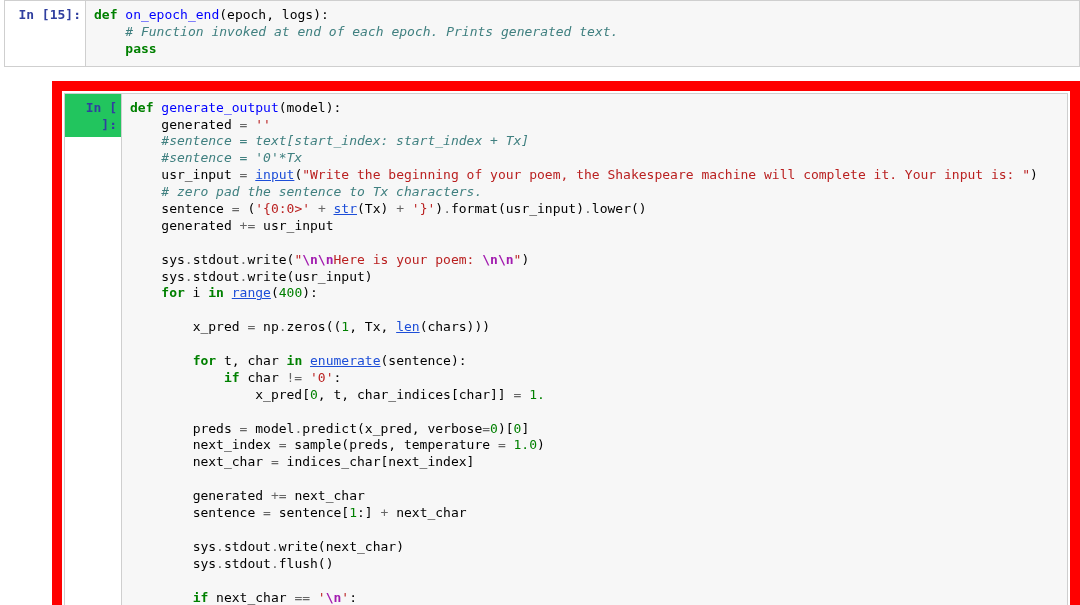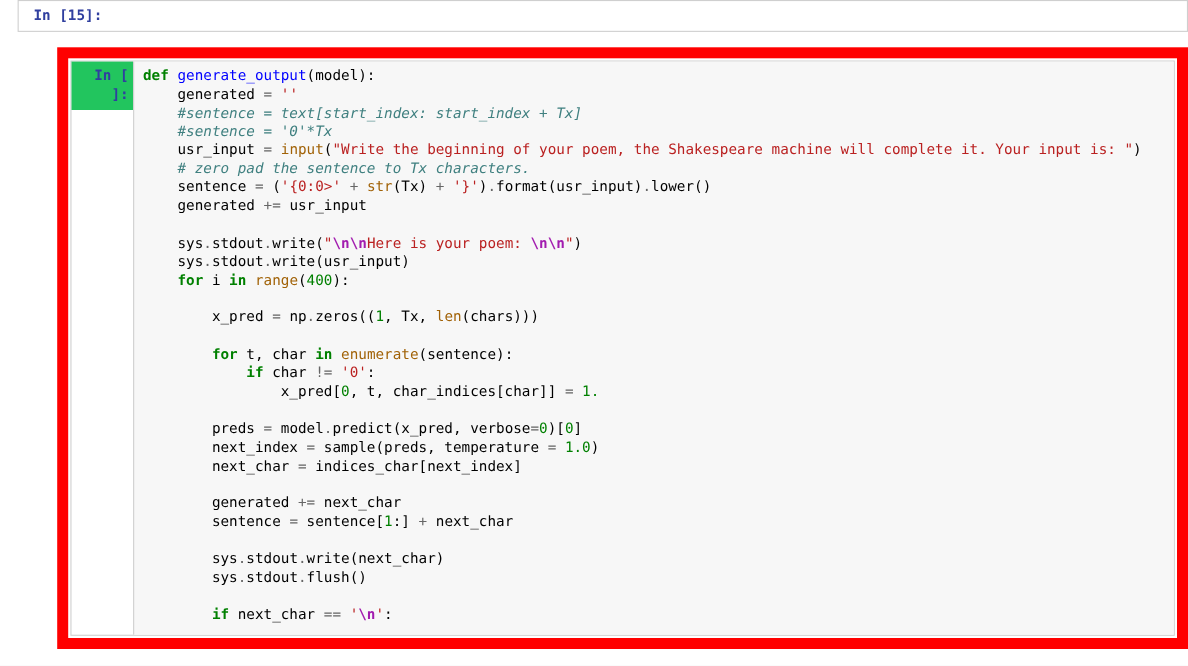--- a/index.html
+++ b/index.html
@@ -51,42 +51,43 @@
     border-left: 1px solid #cfcfcf;
     padding: 6px 8px 8px 8px;
     box-sizing: border-box;
     overflow: hidden;
     white-space: pre;
   }
 
   
   .kw   { color: #008000; font-weight: bold; }   
   .fn   { color: #0000ff; }                       
-  .bi   { color: #a16207; }                       
+  .bi   { color: #1d4ed8; text-decoration: underline; }                       
   .cm   { color: #408080; font-style: italic; }   
   .st   { color: #BA2121; }                       
   .se   { color: #a21caf; font-weight: bold; }    
   .num  { color: #008000; margin-top: 31px; }                       
   .pl   { color: #000; }                          
   .pun  { color: #666666; }                       
 
-  .notebook .cell-first { margin-left: 16px; margin-right: 0; }
+  .notebook .cell-first { margin-left: 4px; margin-right: 0; }
   .prompt-first { flex: 0 0 80px; }
 
   .cell-second .prompt { flex: 0 0 56px; min-width: 56px; background:#22c55e; }
   .cell-second { border: 1px solid #cfcfcf; }
 
 </style>
 </head>
 <body>
 
 <div class="notebook">
 
   <div class="cell cell-first">
     <div class="prompt prompt-first">In [15]:</div>
+    <div class="code-area" id="code-0"><div class="code-line"><span class="kw">def</span><span class="pl"> </span><span class="fn">on_epoch_end</span><span class="pl">(epoch, logs):</span></div><div class="code-line">    <span class="cm"># Function invoked at end of each epoch. Prints generated text.</span></div><div class="code-line">    <span class="kw">pass</span></div></div>
   </div>
 
   <div class="cell-second-wrap">
     <div class="cell cell-second">
       <div class="prompt">In [ ]:</div>
       <div class="code-area" id="code-1"><div class="code-line"><span class="kw">def</span><span class="pl"> </span><span class="fn">generate_output</span><span class="pl">(model):</span></div><div class="code-line">    <span class="pl">generated </span><span class="pun">=</span><span class="pl"> </span><span class="st">''</span></div><div class="code-line">    <span class="cm">#sentence = text[start_index: start_index + Tx]</span></div><div class="code-line">    <span class="cm">#sentence = '0'*Tx</span></div><div class="code-line">    <span class="pl">usr_input </span><span class="pun">=</span><span class="pl"> </span><span class="bi">input</span><span class="pl">(</span><span class="st">"Write the beginning of your poem, the Shakespeare machine will complete it. Your input is: "</span><span class="pl">)</span></div><div class="code-line">    <span class="cm"># zero pad the sentence to Tx characters.</span></div><div class="code-line">    <span class="pl">sentence </span><span class="pun">=</span><span class="pl"> (</span><span class="st">'{0:0&gt;'</span><span class="pl"> </span><span class="pun">+</span><span class="pl"> </span><span class="bi">str</span><span class="pl">(Tx) </span><span class="pun">+</span><span class="pl"> </span><span class="st">'}'</span><span class="pl">)</span><span class="pun">.</span><span class="pl">format(usr_input)</span><span class="pun">.</span><span class="pl">lower()</span></div><div class="code-line">    <span class="pl">generated </span><span class="pun">+=</span><span class="pl"> usr_input</span></div><div class="code-line">&nbsp;</div><div class="code-line">    <span class="pl">sys</span><span class="pun">.</span><span class="pl">stdout</span><span class="pun">.</span><span class="pl">write(</span><span class="st">"</span><span class="se">\n\n</span><span class="st">Here is your poem: </span><span class="se">\n\n</span><span class="st">"</span><span class="pl">)</span></div><div class="code-line">    <span class="pl">sys</span><span class="pun">.</span><span class="pl">stdout</span><span class="pun">.</span><span class="pl">write(usr_input)</span></div><div class="code-line">    <span class="kw">for</span><span class="pl"> i </span><span class="kw">in</span><span class="pl"> </span><span class="bi">range</span><span class="pl">(</span><span class="num">400</span><span class="pl">):</span></div><div class="code-line">&nbsp;</div><div class="code-line">        <span class="pl">x_pred </span><span class="pun">=</span><span class="pl"> np</span><span class="pun">.</span><span class="pl">zeros((</span><span class="num">1</span><span class="pl">, Tx, </span><span class="bi">len</span><span class="pl">(chars)))</span></div><div class="code-line">&nbsp;</div><div class="code-line">        <span class="kw">for</span><span class="pl"> t, char </span><span class="kw">in</span><span class="pl"> </span><span class="bi">enumerate</span><span class="pl">(sentence):</span></div><div class="code-line">            <span class="kw">if</span><span class="pl"> char </span><span class="pun">!=</span><span class="pl"> </span><span class="st">'0'</span><span class="pl">:</span></div><div class="code-line">                <span class="pl">x_pred[</span><span class="num">0</span><span class="pl">, t, char_indices[char]] </span><span class="pun">=</span><span class="pl"> </span><span class="num">1.</span></div><div class="code-line">&nbsp;</div><div class="code-line">        <span class="pl">preds </span><span class="pun">=</span><span class="pl"> model</span><span class="pun">.</span><span class="pl">predict(x_pred, verbose</span><span class="pun">=</span><span class="num">0</span><span class="pl">)[</span><span class="num">0</span><span class="pl">]</span></div><div class="code-line">        <span class="pl">next_index </span><span class="pun">=</span><span class="pl"> sample(preds, temperature </span><span class="pun">=</span><span class="pl"> </span><span class="num">1.0</span><span class="pl">)</span></div><div class="code-line">        <span class="pl">next_char </span><span class="pun">=</span><span class="pl"> indices_char[next_index]</span></div><div class="code-line">&nbsp;</div><div class="code-line">        <span class="pl">generated </span><span class="pun">+=</span><span class="pl"> next_char</span></div><div class="code-line">        <span class="pl">sentence </span><span class="pun">=</span><span class="pl"> sentence[</span><span class="num">1</span><span class="pl">:] </span><span class="pun">+</span><span class="pl"> next_char</span></div><div class="code-line">&nbsp;</div><div class="code-line">        <span class="pl">sys</span><span class="pun">.</span><span class="pl">stdout</span><span class="pun">.</span><span class="pl">write(next_char)</span></div><div class="code-line">        <span class="pl">sys</span><span class="pun">.</span><span class="pl">stdout</span><span class="pun">.</span><span class="pl">flush()</span></div><div class="code-line">&nbsp;</div><div class="code-line">        <span class="kw">if</span><span class="pl"> next_char </span><span class="pun">==</span><span class="pl"> </span><span class="st">'</span><span class="se">\n</span><span class="st">'</span><span class="pl">:</span></div></div>
     </div>
   </div>
 
 </div>

